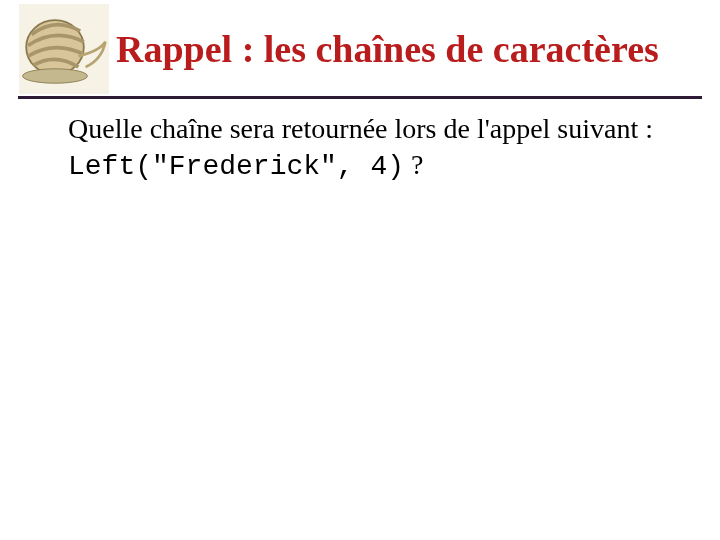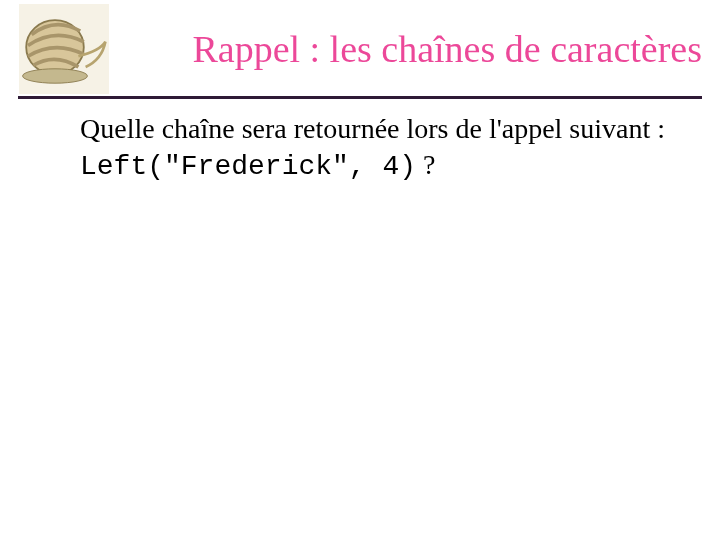--- a/index.html
+++ b/index.html
@@ -26,37 +26,36 @@
   .twine {
     width: 92px;
     height: 90px;
     flex: 0 0 auto;
     margin-right: 6px;
     position: relative;
   }
   .twine svg { width: 100%; height: 100%; display: block; }
   .title {
     flex: 1 1 auto;
-    text-align: right;
-    font-weight: normal;
+    text-align: left;
+    font-weight: bold;
     font-size: 38px;
     line-height: 1.12;
-    color: #ec4899;
+    color: #b91c1c;
     padding-right: 0;
   }
   .title-underline {
     margin: 2px 18px 0 18px;
     border-bottom: 3px solid #2f1a36;
   }
   .body {
     padding: 12px 36px 0 68px;
     font-size: 28px;
     line-height: 1.28;
     color: #000;
-    margin-left: 12px;
   }
   .q-text {
     text-align: justify;
     text-justify: inter-word;
   }
   .mono {
     font-family: "Courier New", Courier, monospace;
     font-size: 28px;
     letter-spacing: 0px;
   }

